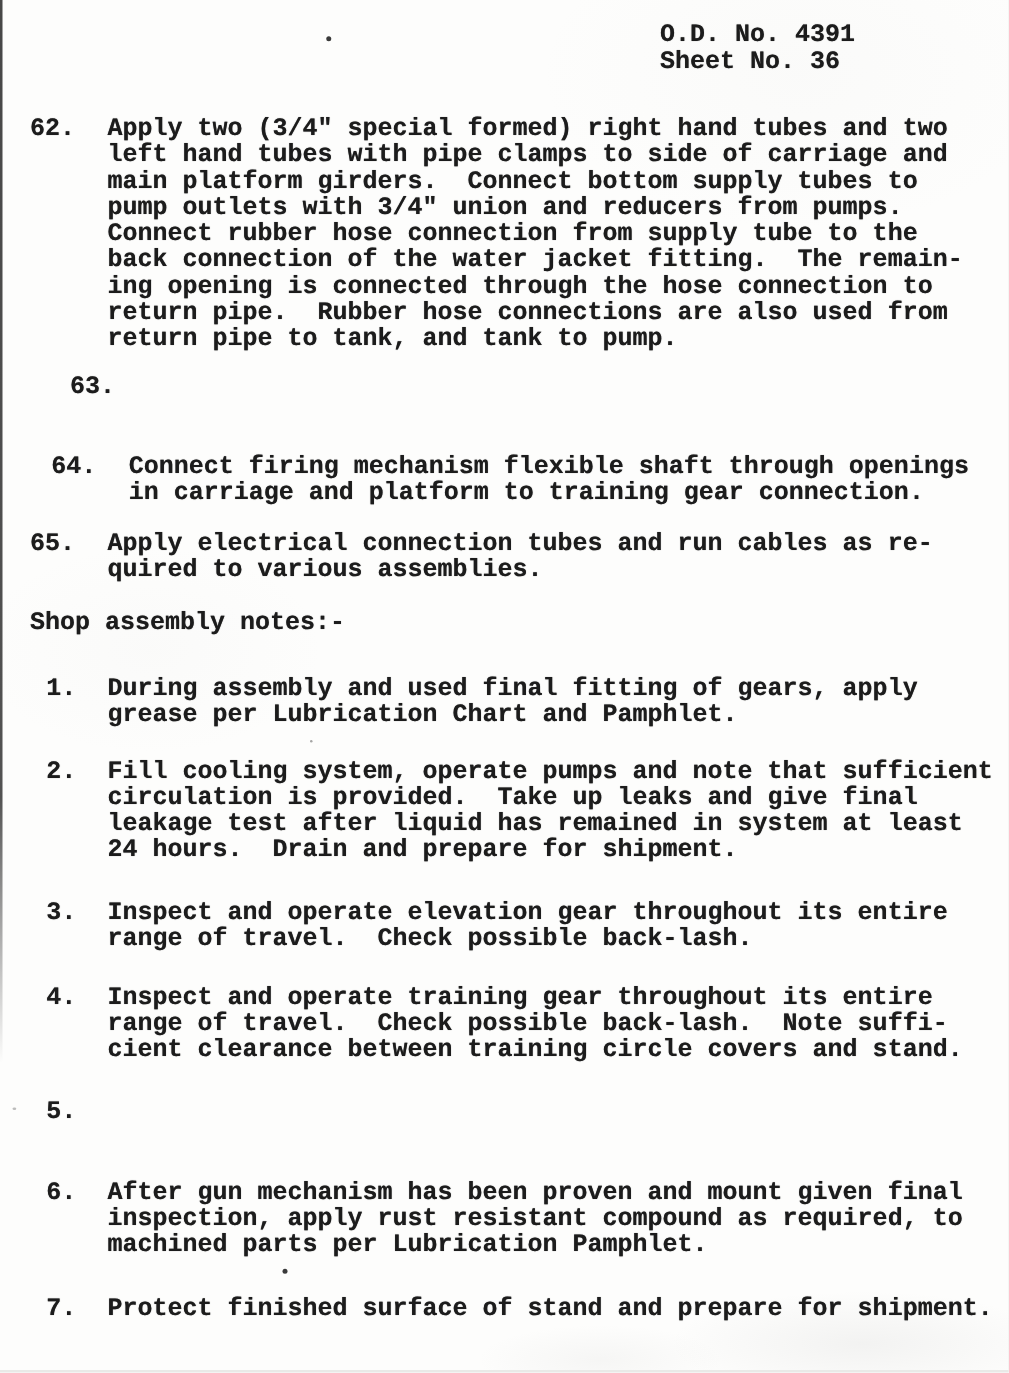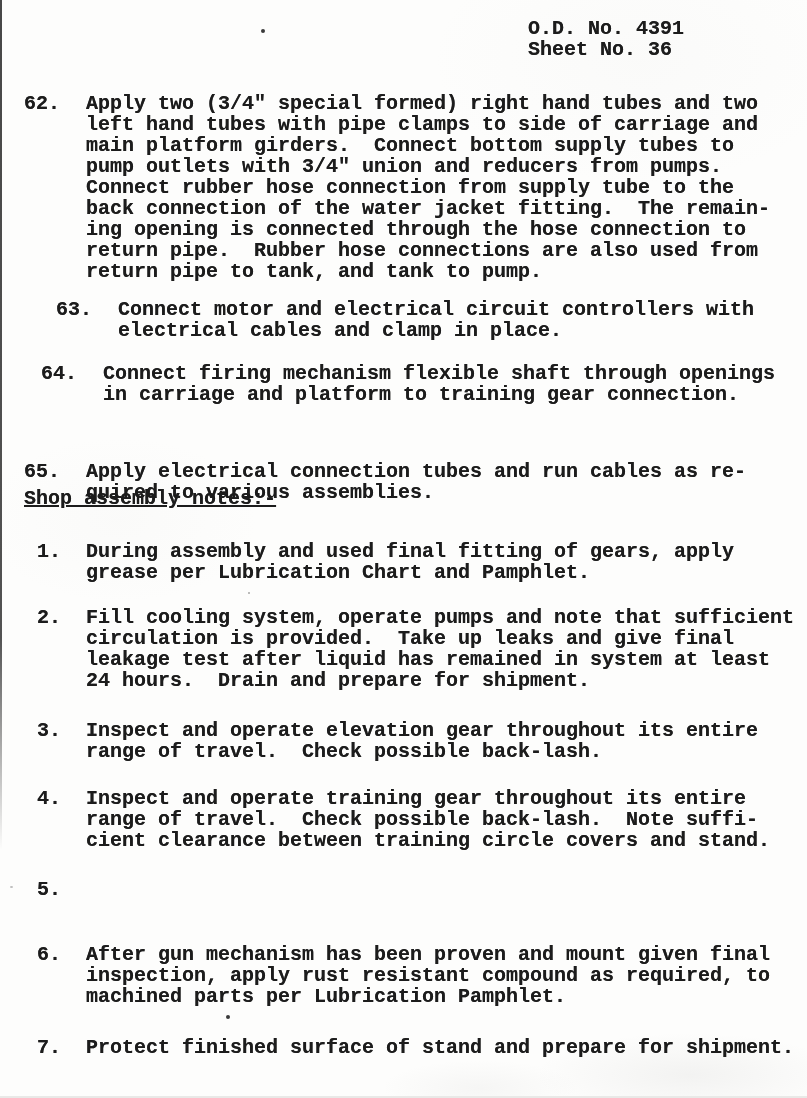--- a/index.html
+++ b/index.html
@@ -30,27 +30,27 @@
   }
   .para {
     position: absolute;
     left: 24px;
     width: 775px;
     display: flex;
     align-items: flex-start;
   }
   .num { flex: none; width: 62px; white-space: pre; }
   .note .num { margin-left: 13px; width: 49px; }
-  .section-heading { position: absolute; left: 24px; white-space: pre; text-decoration: underline; }
+  .section-heading { position: absolute; left: 24px; white-space: pre; }
 
   
   #item-62 { top: 93px; }
   #item-63 { top: 299px; margin-left: 32px; }
   #item-64 { top: 363px; margin-left: 17px; }
-  #item-65 { top: 425px; margin-top: 36px; }
+  #item-65 { top: 425px; }
   #shop-heading { top: 488px; }
   #note-1 { top: 541px; }
   #note-2 { top: 607px; }
   #note-3 { top: 720px; }
   #note-4 { top: 788px; }
   #note-5 { top: 879px; }
   #note-6 { top: 944px; }
   #note-7 { top: 1037px; }
 
   
@@ -92,22 +92,20 @@
 pump outlets with 3/4" union and reducers from pumps.
 Connect rubber hose connection from supply tube to the
 back connection of the water jacket fitting.  The remain-
 ing opening is connected through the hose connection to
 return pipe.  Rubber hose connections are also used from
 return pipe to tank, and tank to pump.</div>
   </div>
 
   <div class="para item" id="item-63">
     <div class="num">63.</div>
-    <div class="line-block">Connect motor and electrical circuit controllers with
-electrical cables and clamp in place.</div>
   </div>
 
   <div class="para item" id="item-64">
     <div class="num">64.</div>
     <div class="line-block">Connect firing mechanism flexible shaft through openings
 in carriage and platform to training gear connection.</div>
   </div>
 
   <div class="para item" id="item-65">
     <div class="num">65.</div>

